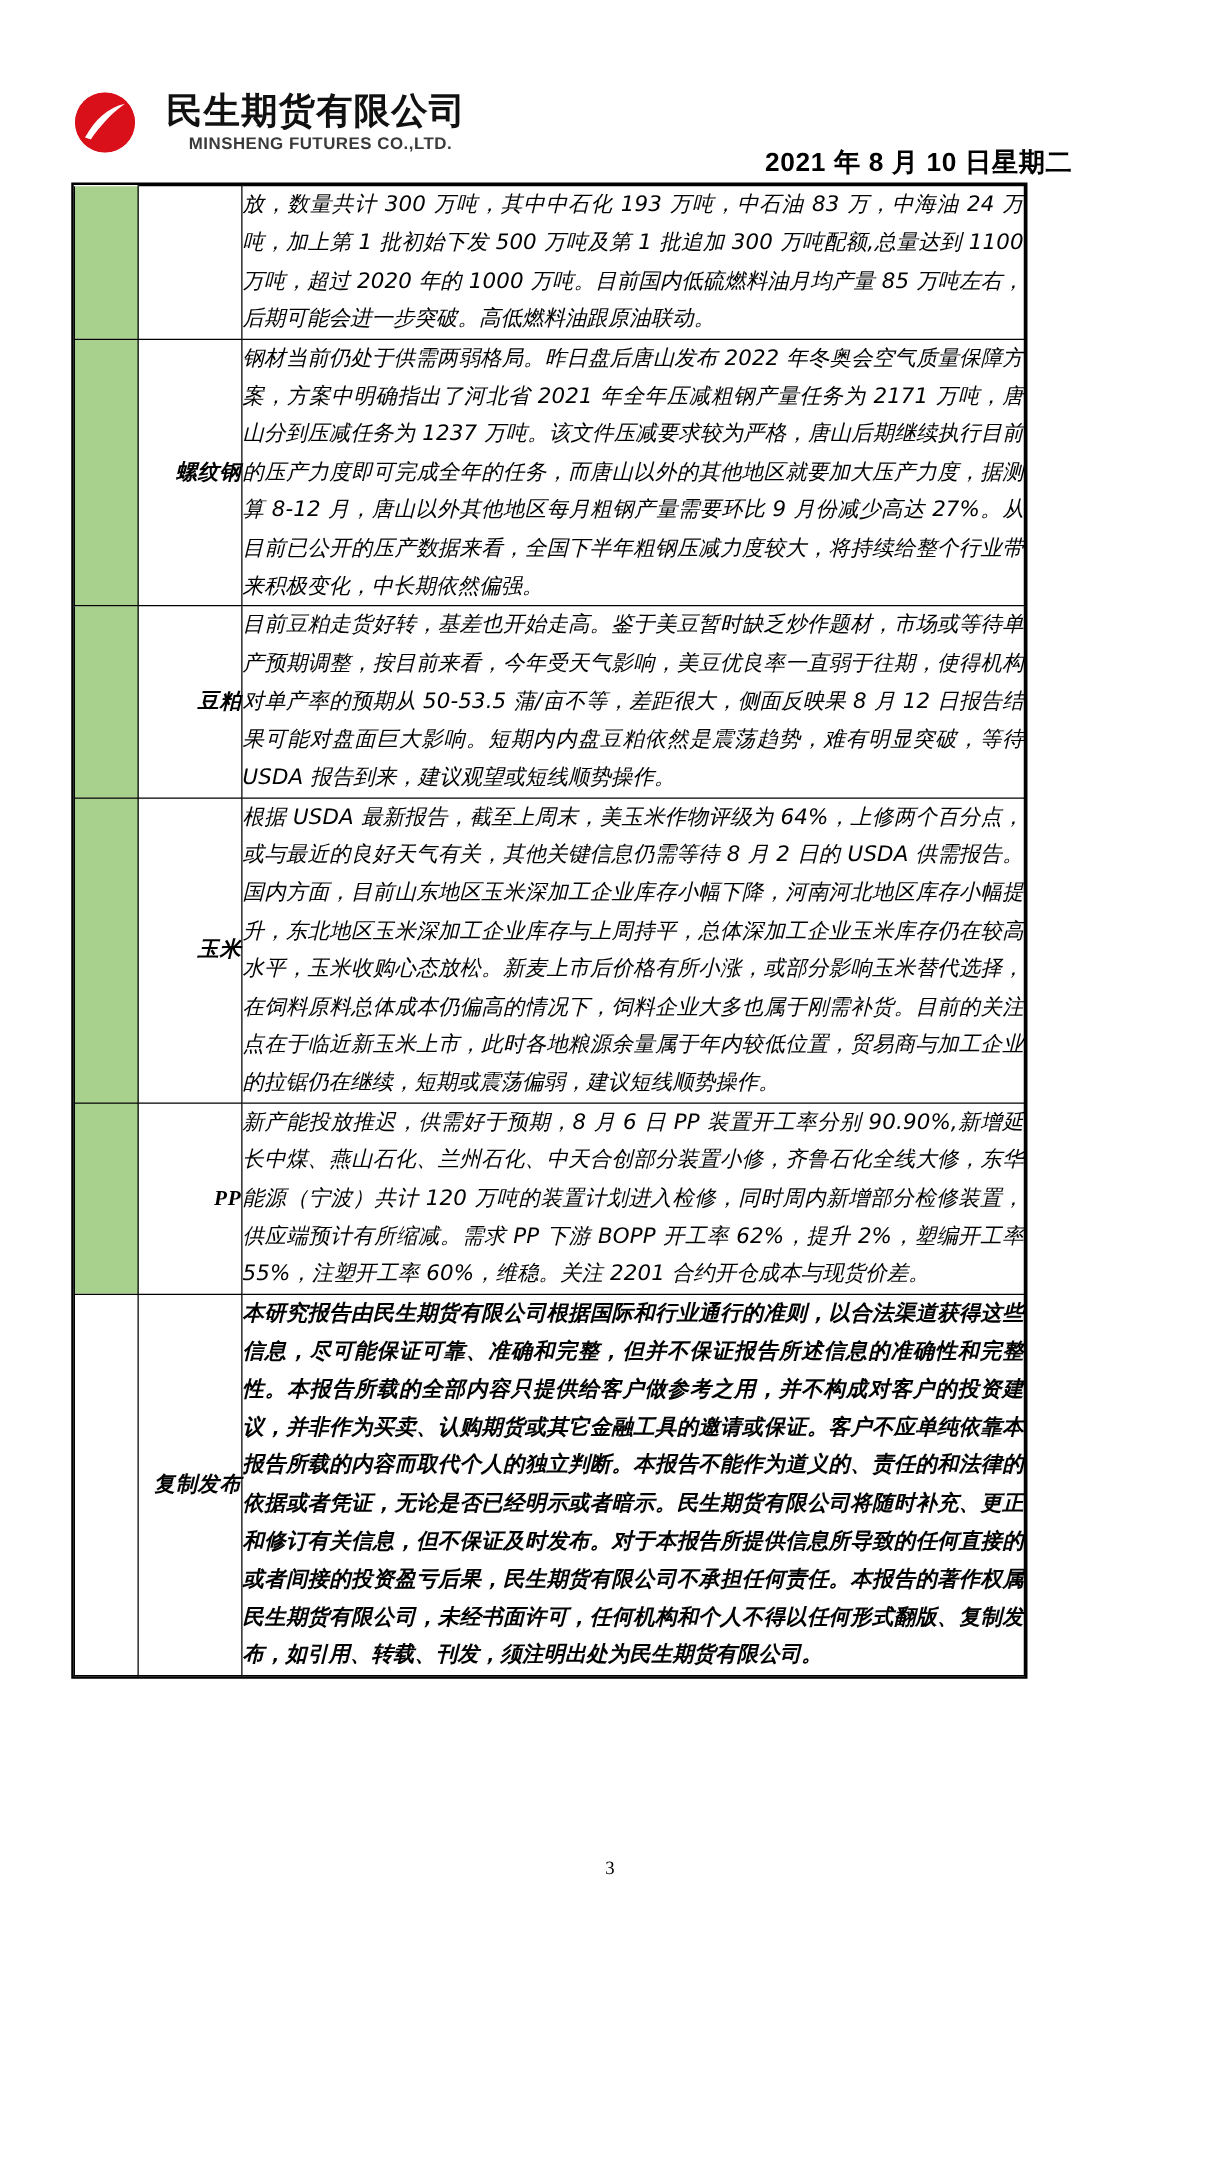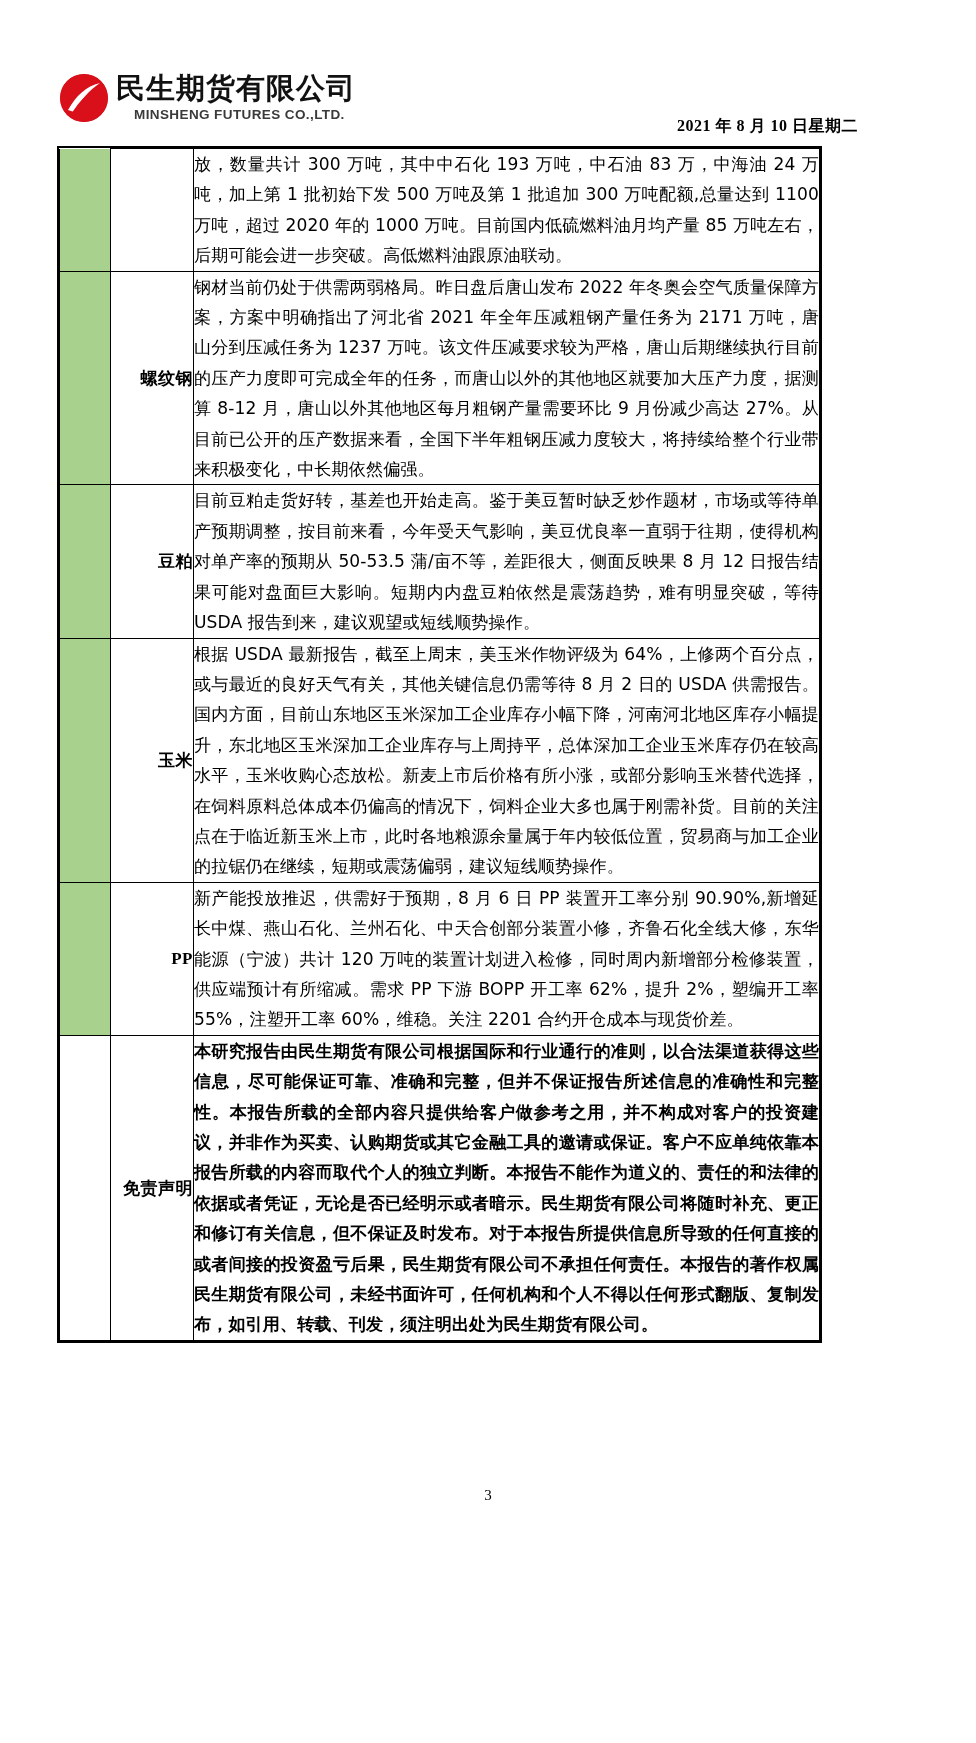--- a/index.html
+++ b/index.html
@@ -43,21 +43,21 @@
     height: 48px;
     border-radius: 50%;
     background: #d9101a;
     position: relative;
     overflow: hidden;
     flex: 0 0 auto;
     margin-top: 2px;
   }
   .logo-mark svg { display:block; }
   .logo-text {
-    margin-left: 8px;
+    margin-left: 25px;
     display: flex;
     flex-direction: column;
     justify-content: flex-start;
   }
   .logo-cn {
     font-family: "DejaVu Sans", "Liberation Sans", sans-serif;
     font-size: 29px;
     font-weight: bold;
     letter-spacing: 1px;
     line-height: 32px;
@@ -72,41 +72,42 @@
     line-height: 16px;
     color: #3a3a3a;
     margin-top: 3px;
     white-space: nowrap;
     padding-left: 18px;
   }
   .doc-date {
     position: absolute;
     right: 118px;
     top: 116px;
-    font-family: Liberation Serif, serif;
-    font-size: 16px;
+    font-family: Liberation Sans, sans-serif;
+    font-size: 21px;
     font-weight: bold;
     letter-spacing: 0.5px;
     white-space: nowrap;
   }
 
   
   .table-outer {
     position: absolute;
     left: 57px;
     top: 146px;
     width: 765px;
     border: 2px solid #000000;
     border-collapse: collapse;
     box-sizing: border-box;
   }
   table.report {
     border-collapse: collapse;
     width: 100%;
     table-layout: fixed;
+    font-style: italic;
   }
   table.report td {
     border: 1.6px solid #000000;
     vertical-align: middle;
     padding: 0;
   }
   td.accent {
     width: 50px;
     background: #a9d18e;
     border-top: none;
@@ -204,21 +205,21 @@
           <td class="label">玉米</td>
           <td class="body">根据 USDA 最新报告，截至上周末，美玉米作物评级为 64%，上修两个百分点，或与最近的良好天气有关，其他关键信息仍需等待 8 月 2 日的 USDA 供需报告。国内方面，目前山东地区玉米深加工企业库存小幅下降，河南河北地区库存小幅提升，东北地区玉米深加工企业库存与上周持平，总体深加工企业玉米库存仍在较高水平，玉米收购心态放松。新麦上市后价格有所小涨，或部分影响玉米替代选择，在饲料原料总体成本仍偏高的情况下，饲料企业大多也属于刚需补货。目前的关注点在于临近新玉米上市，此时各地粮源余量属于年内较低位置，贸易商与加工企业的拉锯仍在继续，短期或震荡偏弱，建议短线顺势操作。</td>
         </tr>
         <tr>
           <td class="accent"></td>
           <td class="label latin">PP</td>
           <td class="body">新产能投放推迟，供需好于预期，8 月 6 日 PP 装置开工率分别 90.90%,新增延长中煤、燕山石化、兰州石化、中天合创部分装置小修，齐鲁石化全线大修，东华能源（宁波）共计 120 万吨的装置计划进入检修，同时周内新增部分检修装置，供应端预计有所缩减。需求 PP 下游 BOPP 开工率 62%，提升 2%，塑编开工率 55%，注塑开工率 60%，维稳。关注 2201 合约开仓成本与现货价差。</td>
         </tr>
         <tr>
           <td class="accent plain"></td>
-          <td class="label">免责声明</td>
+          <td class="label">复制发布</td>
           <td class="body bold">本研究报告由民生期货有限公司根据国际和行业通行的准则，以合法渠道获得这些信息，尽可能保证可靠、准确和完整，但并不保证报告所述信息的准确性和完整性。本报告所载的全部内容只提供给客户做参考之用，并不构成对客户的投资建议，并非作为买卖、认购期货或其它金融工具的邀请或保证。客户不应单纯依靠本报告所载的内容而取代个人的独立判断。本报告不能作为道义的、责任的和法律的依据或者凭证，无论是否已经明示或者暗示。民生期货有限公司将随时补充、更正和修订有关信息，但不保证及时发布。对于本报告所提供信息所导致的任何直接的或者间接的投资盈亏后果，民生期货有限公司不承担任何责任。本报告的著作权属民生期货有限公司，未经书面许可，任何机构和个人不得以任何形式翻版、复制发布，如引用、转载、刊发，须注明出处为民生期货有限公司。</td>
         </tr>
       </tbody>
     </table>
   </div>
 
   <div class="footer">
     <span>3</span>
   </div>
 

